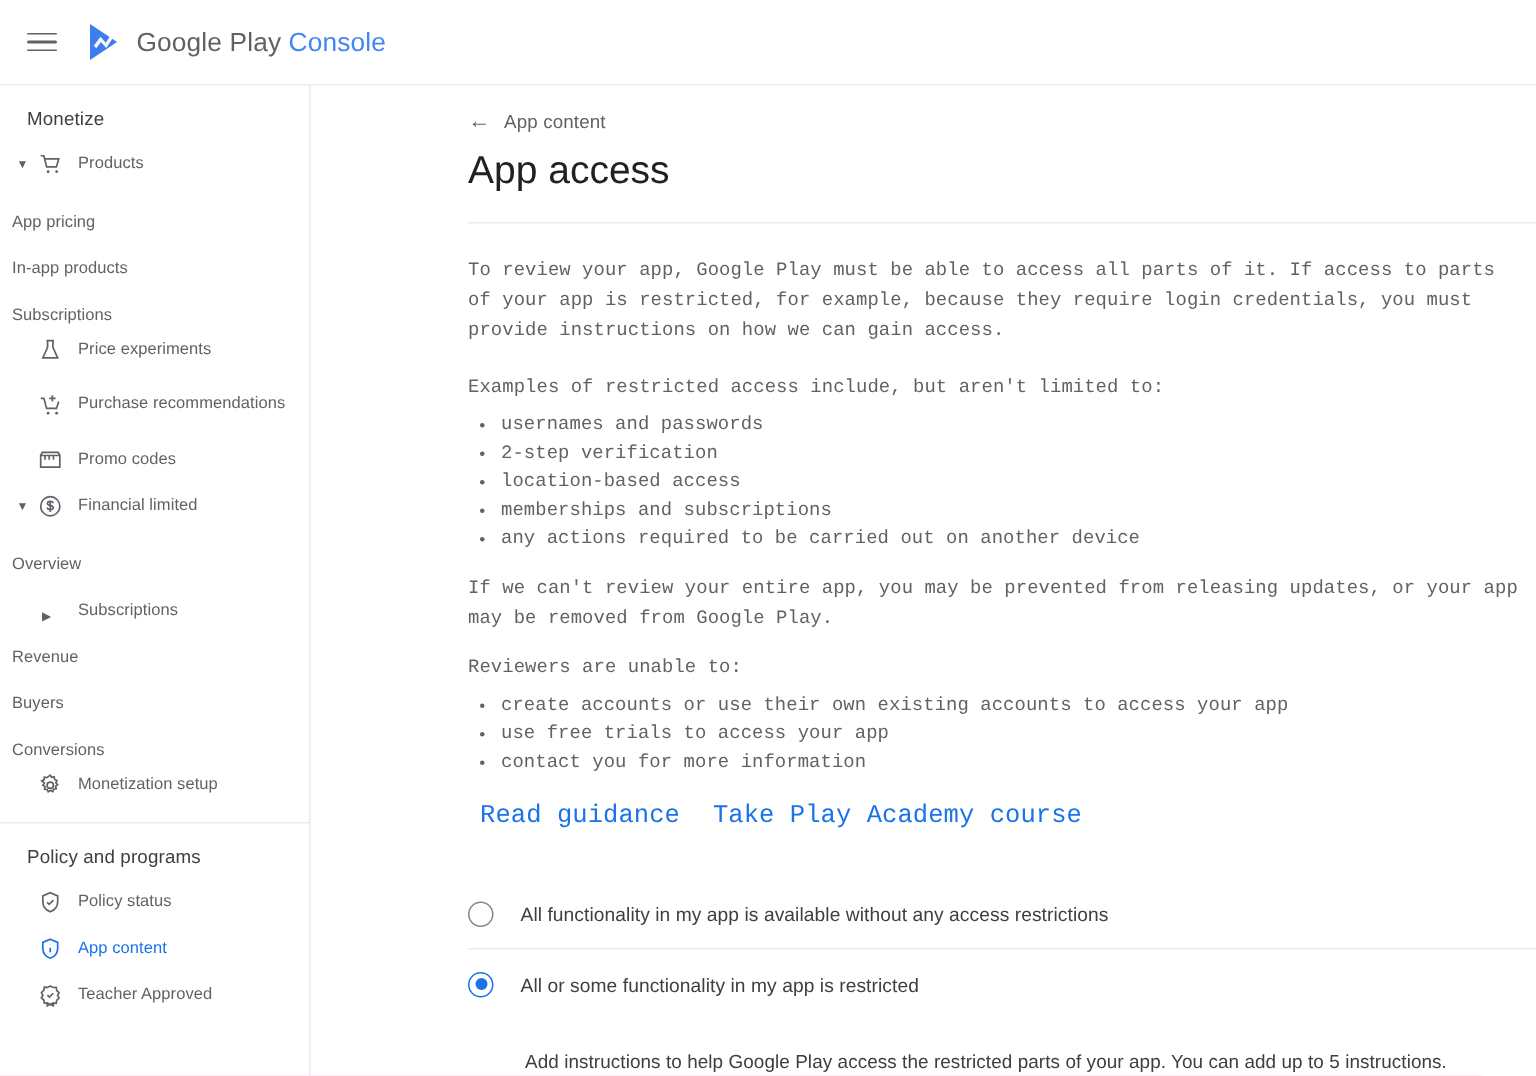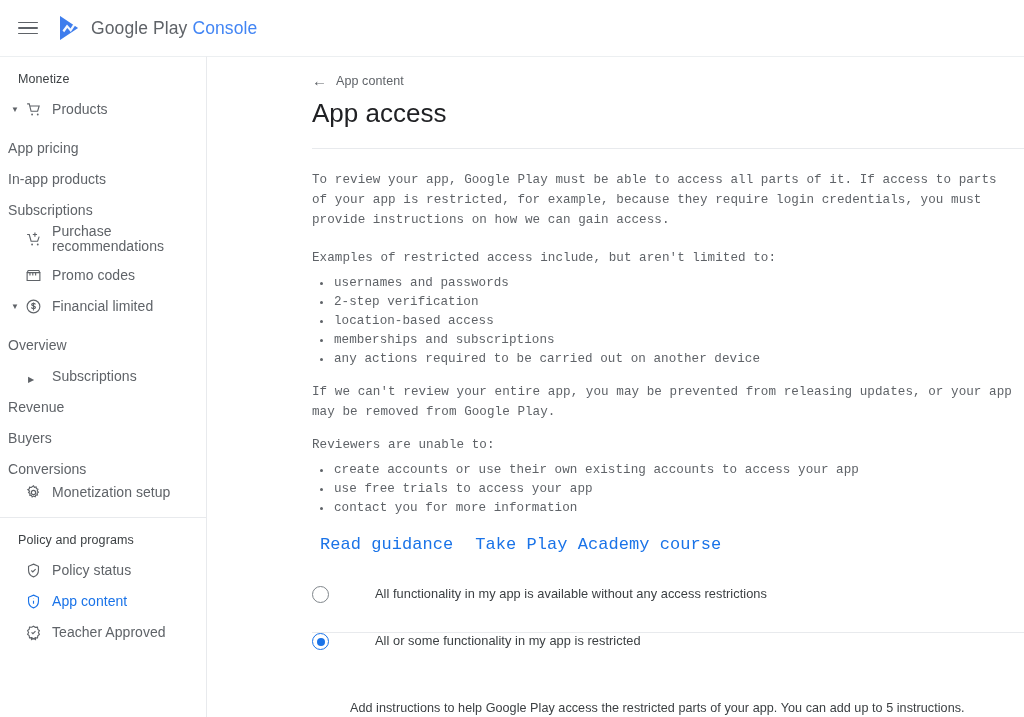--- a/index.html
+++ b/index.html
@@ -98,21 +98,21 @@
   }
   .sb-item .ico {
     flex: 0 0 22px;
     width: 22px; height: 22px;
     display: flex;
     align-items: center;
     justify-content: center;
     margin-right: 8px;
   }
   .sb-item .lbl {
-    font-size: 14px;
+    font-size: 11px;
     color: #5f6368;
     line-height: 15px;
     letter-spacing: 0.05px;
   }
   .sb-item.sub { height: 31px; align-items: flex-end; }
   .sb-item.sub .lbl { padding-left: 0; }
   .sb-item.two-line { height: 42px; align-items: center; }
   .sb-item.two-line .lbl { line-height: 15.5px; }
   .sb-item.active .lbl { color: #1a73e8; }
 
@@ -221,25 +221,25 @@
 
   
   .radio-sep {
     height: 1px;
     background: #e8eaed;
     width: 712px;
     margin-left: 105px;
   }
   .radio-row {
     display: flex;
+    align-items: center;
     margin-left: 105px;
     width: 712px;
     height: 46px;
     cursor: pointer;
-    gap: 28px;
   }
   .radio-row.first { margin-top: 14px; }
   .radio {
     width: 17px; height: 17px;
     border-radius: 50%;
     border: 1.6px solid #80868b;
     margin-right: 18px;
     flex: 0 0 17px;
     position: relative;
     background: #fff;
@@ -353,20 +353,30 @@
     <div class="sb-item sub">
       <div class="lbl ind-lbl">App pricing</div>
     </div>
     <div class="sb-item sub">
       <div class="lbl ind-lbl">In-app products</div>
     </div>
     <div class="sb-item sub">
       <div class="lbl ind-lbl">Subscriptions</div>
     </div>
 
+    <div class="sb-item">
+      <div class="caret"></div>
+      <div class="ico">
+        <svg width="17" height="17" viewBox="0 0 24 24" fill="none" stroke="#5f6368" stroke-width="1.6">
+          <path d="M9.5 3v6.2L5 19.2h14L14.5 9.2V3"></path>
+          <path d="M8.5 3h7"></path>
+        </svg>
+      </div>
+      <div class="lbl">Price experiments</div>
+    </div>
 
     <div class="sb-item two-line">
       <div class="caret"></div>
       <div class="ico">
         <svg width="17" height="17" viewBox="0 0 24 24" fill="none" stroke="#5f6368" stroke-width="1.6">
           <path d="M3 5h3l2.6 9.5h9.2L20 8"></path>
           <path d="M14 2v6M11 5h6"></path>
           <circle cx="10" cy="19" r="1.3" fill="#5f6368" stroke="none"></circle>
           <circle cx="18" cy="19" r="1.3" fill="#5f6368" stroke="none"></circle>
         </svg>

